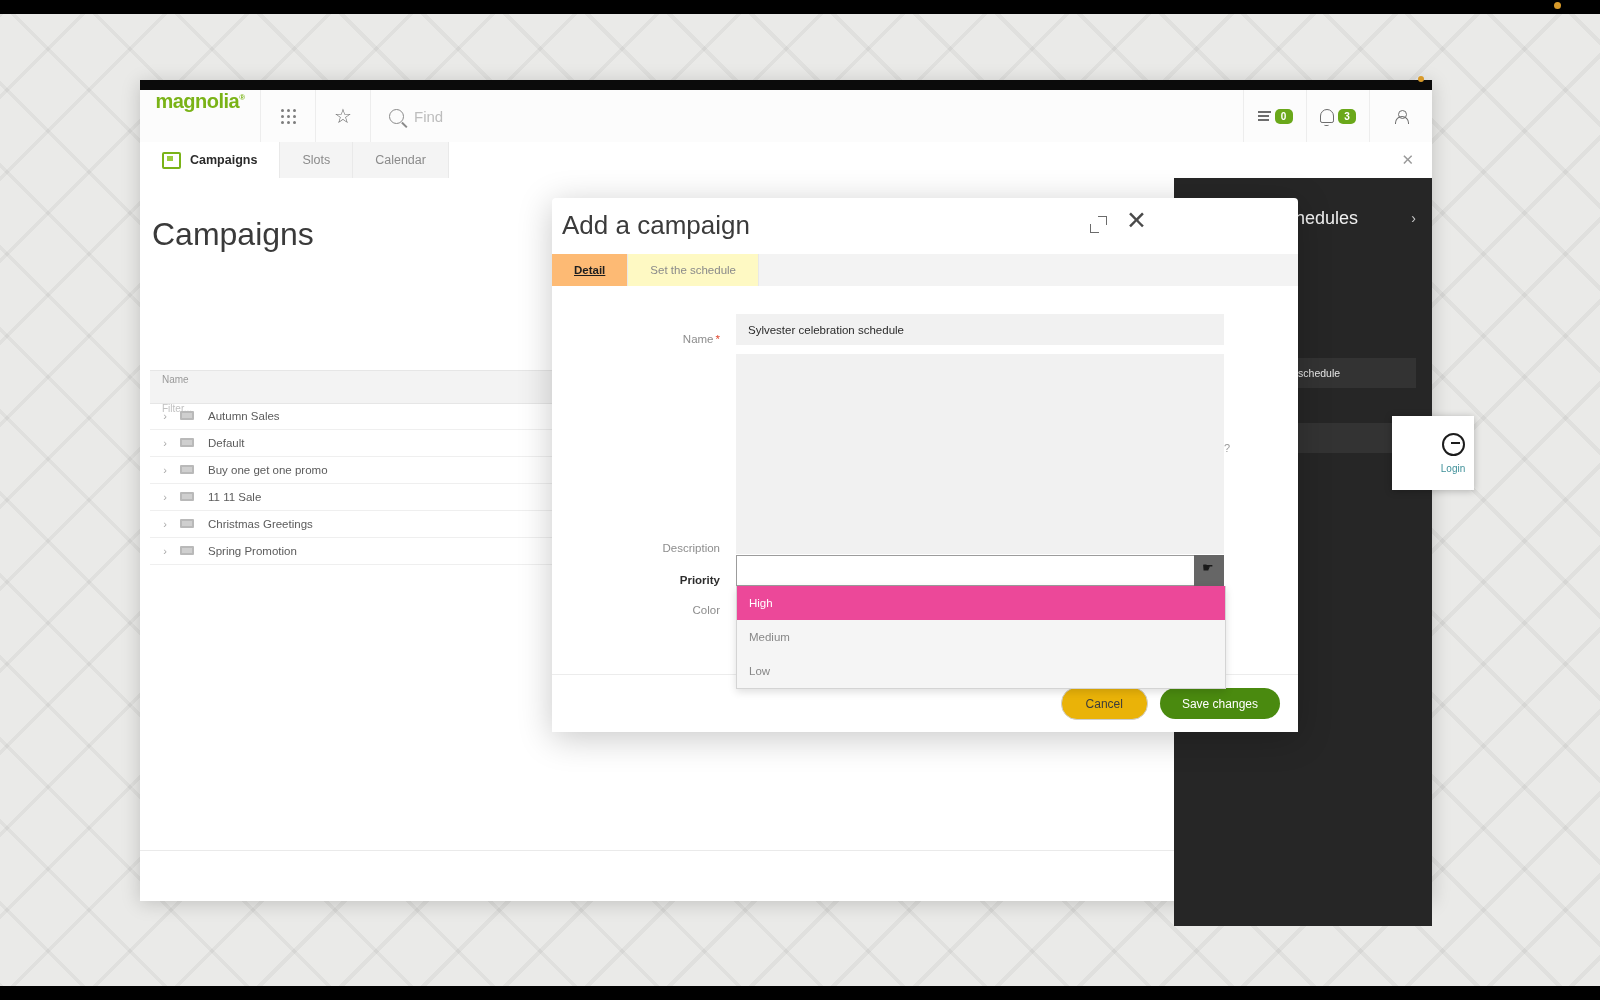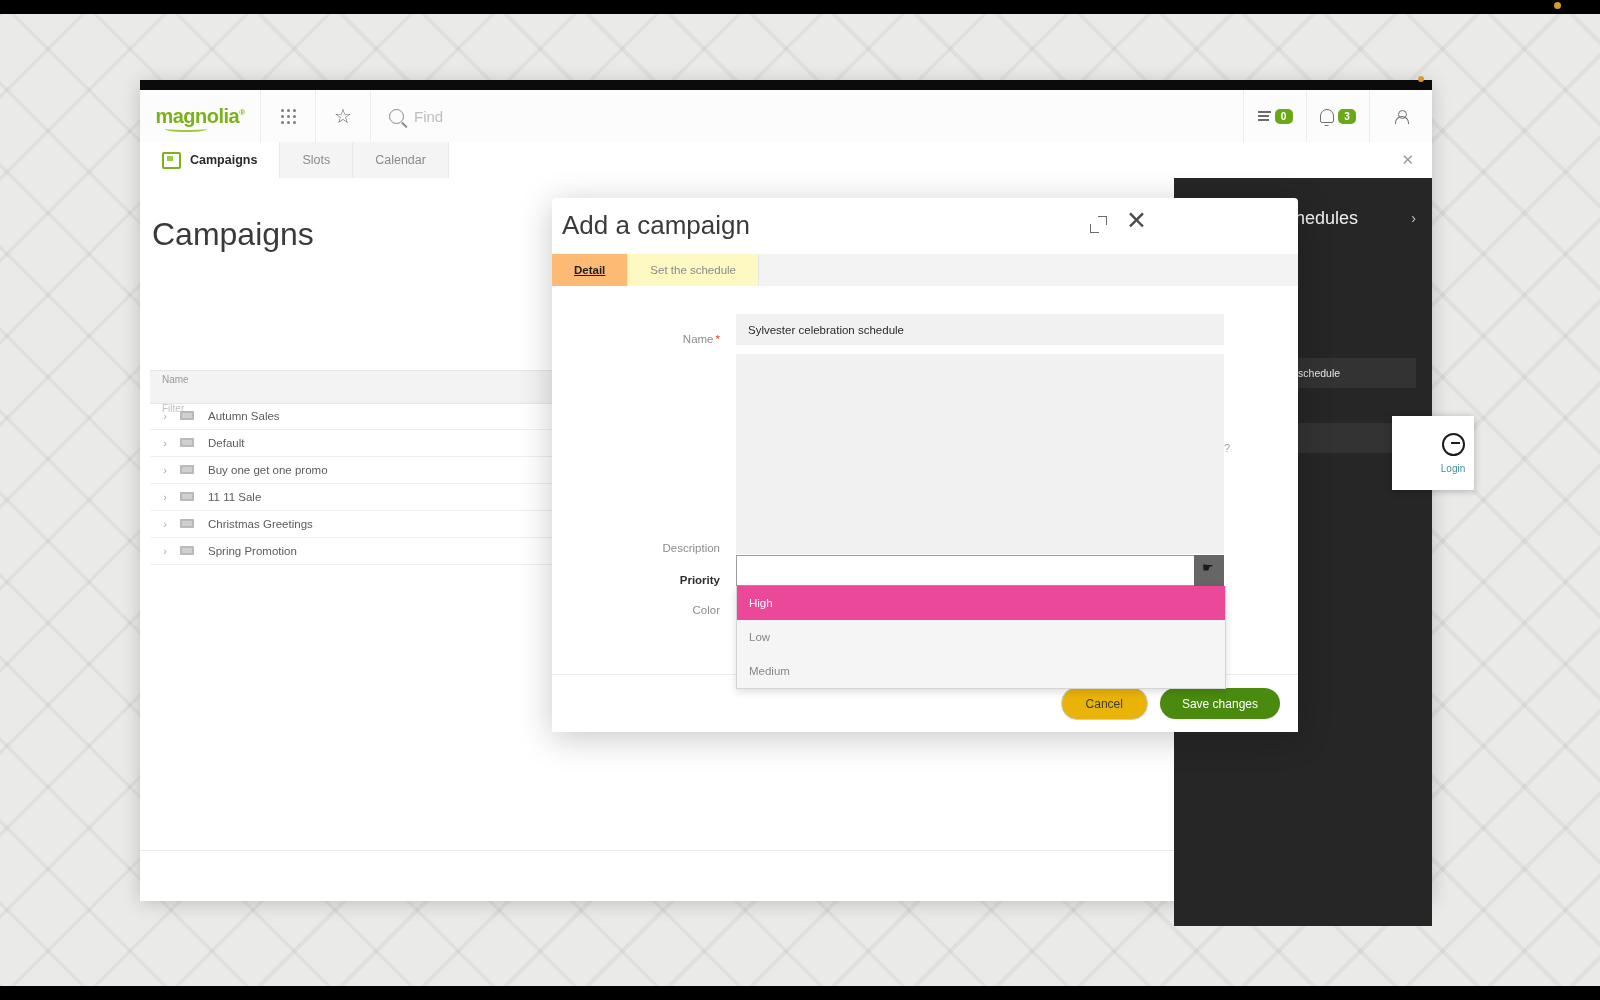--- a/index.html
+++ b/index.html
@@ -54,21 +54,21 @@
   }
 
   
   .mg-header {
     position: absolute; left: 0; top: 10px; width: 1292px; height: 52px;
     background: #fcfcfc;
     border-bottom: 1px solid #e2e2e2;
     display: flex; align-items: stretch;
   }
   .mg-logo {
-    width: 120px; display: flex; align-items: center; justify-content: center;
+    width: 120px; display: flex; justify-content: center;
     border-right: 1px solid #ededed;
   }
   .mg-logo-text {
     font-size: 20px; font-weight: bold; color: #7ab317; letter-spacing: -0.5px;
     font-family: "Liberation Sans", sans-serif;
     position: relative;
   }
   .mg-logo-text sup { font-size: 8px; vertical-align: super; }
   .mg-logo-underline {
     position: absolute; left: 10px; bottom: -4px; width: 42px; height: 7px;
@@ -505,22 +505,22 @@
 
         <div class="field-row" style="left:10px; top:269px; z-index:6;">
           <div class="field-label strong">Priority</div>
           <div class="select-wrap">
             <div class="select-field"></div>
             <div class="select-arrow">
               <span class="cursor-hand">☛</span>
             </div>
             <div class="dropdown">
               <div class="dd-item selected">High</div>
+              <div class="dd-item">Medium</div>
               <div class="dd-item">Low</div>
-              <div class="dd-item">Medium</div>
             </div>
           </div>
         </div>
 
         <div class="field-row" style="left:10px; top:310px;">
           <div class="field-label">Color</div>
         </div>
 
       </div>
 

